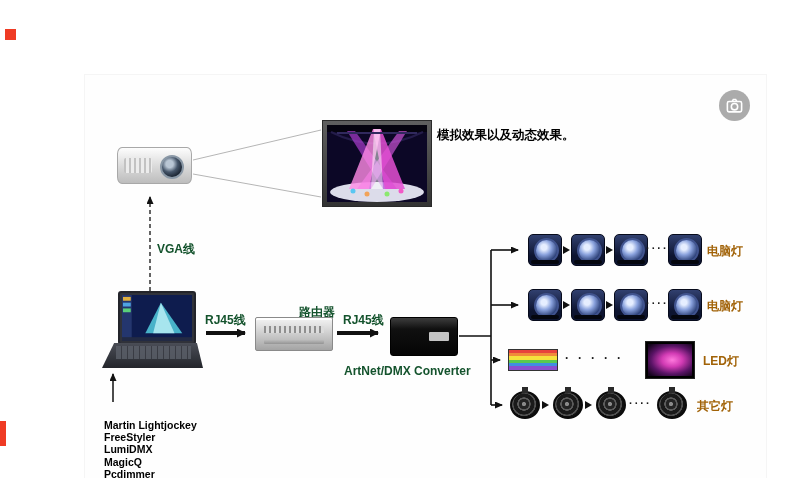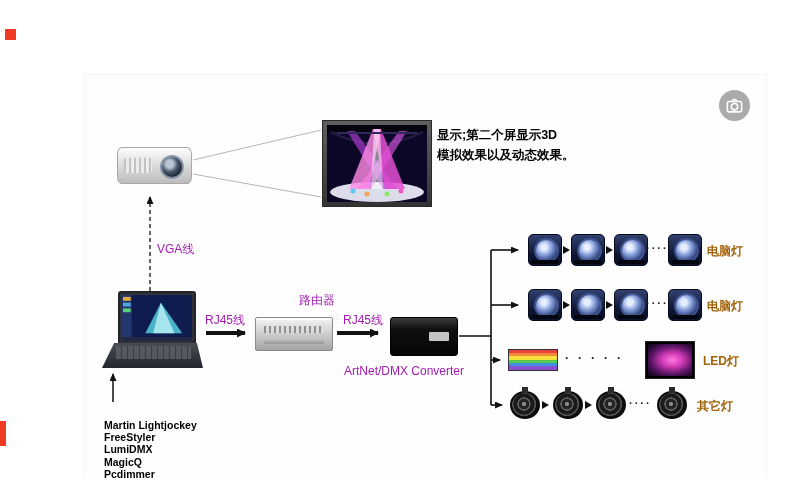--- a/index.html
+++ b/index.html
@@ -15,21 +15,21 @@
 
   
   .red-sq { position: absolute; left: 5px; top: 29px; width: 11px; height: 11px; background: #ef3b24; }
   .red-bar { position: absolute; left: 0; top: 421px; width: 6px; height: 25px; background: #ef3b24; }
 
   
   .cam { position: absolute; left: 719px; top: 90px; width: 31px; height: 31px; border-radius: 50%;
          background: rgba(150,150,150,0.8); display: flex; align-items: center; justify-content: center; cursor: pointer; }
 
   
-  .lbl { position: absolute; font-size: 12px; font-weight: 400; white-space: nowrap; color: #a21caf; text-align: center; }
+  .lbl { position: absolute; font-size: 12px; font-weight: 700; white-space: nowrap; color: #14532d; text-align: center; }
   .note { position: absolute; left: 437px; top: 126px; font-size: 12.5px; font-weight: 700; line-height: 19.5px; color: #000; }
   .software { position: absolute; left: 104px; top: 403px; font-size: 10.5px; font-weight: 700; line-height: 12.2px; color: #000; margin-top: 16px; }
   .title { position: absolute; left: 414px; top: 445px; font-size: 15px; font-weight: 700; letter-spacing: 0.5px; color: #000; }
   .row-label { position: absolute; font-size: 12px; font-weight: 700; color: #a16207; }
   .dots { position: absolute; font-weight: 700; color: #1a1a1a; white-space: nowrap; }
 
   
   .projector { position: absolute; left: 117px; top: 147px; width: 75px; height: 37px;
                background: linear-gradient(180deg, #fdfdfd, #d5d5d5 60%, #bdbdbd);
                border: 1px solid #a8a8a8; border-radius: 5px / 7px; }
@@ -155,27 +155,26 @@
       <polygon points="47,4 53,4 56,64 44,64" fill="#ffffff" opacity="0.5"></polygon>
       <circle cx="26" cy="66" r="2.5" fill="#59c7f2"></circle>
       <circle cx="40" cy="69" r="2.5" fill="#f2a359"></circle>
       <circle cx="60" cy="69" r="2.5" fill="#8be86f"></circle>
       <circle cx="74" cy="66" r="2.5" fill="#f259c7"></circle>
       <rect x="10" y="7" width="80" height="2" fill="#31295e"></rect>
     </svg>
   </div>
 
   <div class="note">
-    <div>显示;第二个屏显示3D</div>
     <div>模拟效果以及动态效果。</div>
   </div>
 
   <div class="lbl" style="left:157px; top:241px;">VGA线</div>
   <div class="lbl" style="left:205px; top:312px;">RJ45线</div>
-  <div class="lbl" style="left:267px; top:292px;padding-left:32px;">路由器</div>
+  <div class="lbl" style="left:267px; top:304px;padding-left:32px;">路由器</div>
   <div class="lbl" style="left:343px; top:312px;">RJ45线</div>
   <div class="lbl" style="left:344px; top:364px;">ArtNet/DMX Converter</div>
 
   <div>
     <div class="lt-screen">
       <svg viewBox="0 0 72 48" preserveAspectRatio="none">
         <rect width="72" height="48" fill="#0e1c4e"></rect>
         <rect width="10" height="48" fill="#24366e"></rect>
         <rect x="1" y="2" width="8" height="4" fill="#e0b040"></rect>
         <rect x="1" y="8" width="8" height="4" fill="#4fa3e0"></rect>

